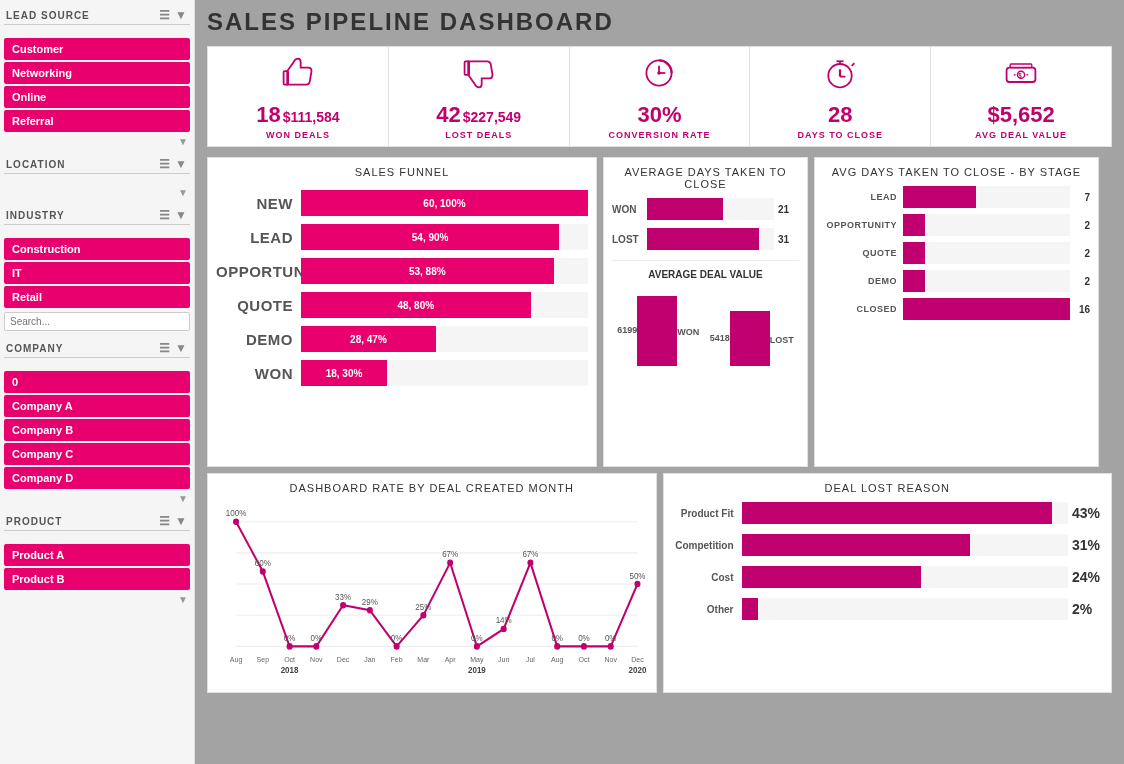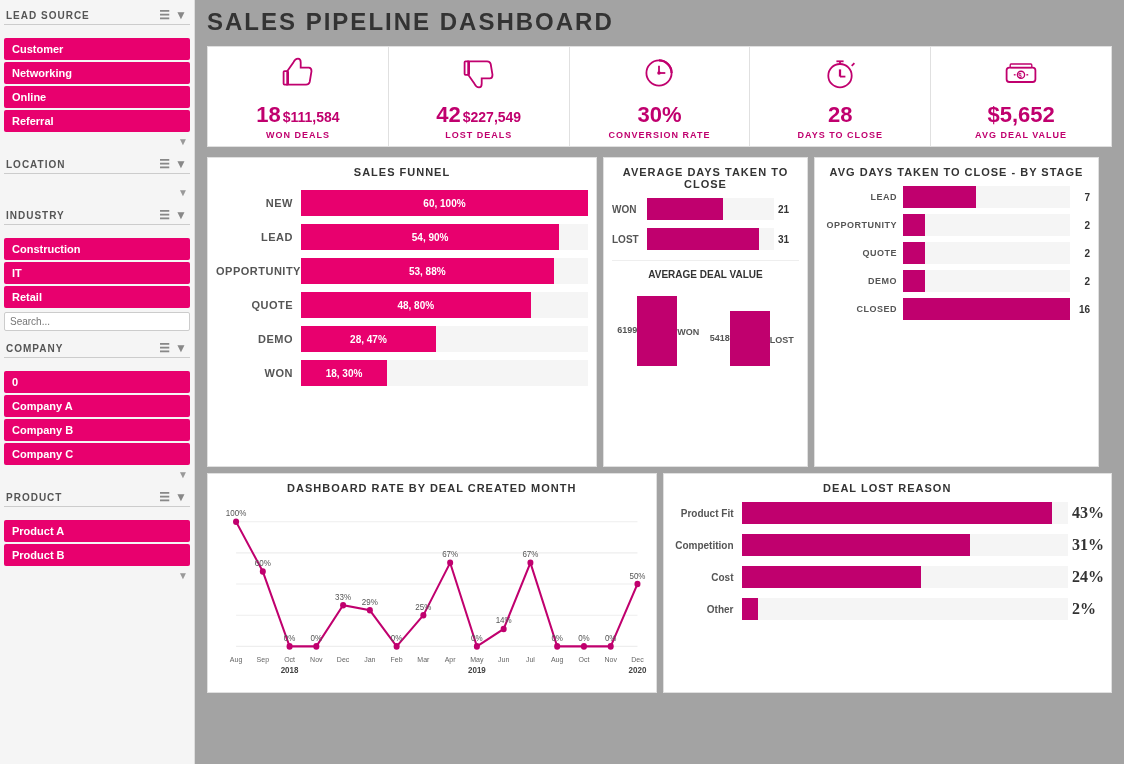--- a/index.html
+++ b/index.html
@@ -105,36 +105,36 @@
     }
     .chart-box {
       border: 1px solid #e0e0e0;
       padding: 8px;
       background: white;
       min-height: 310px;
     }
     .chart-title {
       text-align: center;
       font-size: 11px;
-      font-weight: 700;
+      font-weight: 400;
       color: #333;
       letter-spacing: 1px;
       margin-bottom: 8px;
     }
 
     
     .funnel-container { padding: 4px 0; }
     .funnel-row {
       display: flex;
       align-items: center;
       margin-bottom: 8px;
     }
     .funnel-label {
       width: 85px;
-      font-size: 11px;
+      font-size: 15px;
       font-weight: 600;
       color: #555;
       text-align: right;
       padding-right: 8px;
       letter-spacing: 0.5px;
     }
     .funnel-bar-container { flex: 1; position: relative; height: 26px; background: #f5f5f5; }
     .funnel-bar {
       height: 100%;
       background: #e8006e;
@@ -195,21 +195,21 @@
 
     
     .lost-reason-row {
       display: flex;
       align-items: center;
       margin-bottom: 10px;
     }
     .lost-reason-label { width: 70px; font-size: 10px; font-weight: 600; color: #555; text-align: right; padding-right: 8px; }
     .lost-reason-bar-container { flex: 1; height: 22px; background: #f5f5f5; }
     .lost-reason-bar { height: 100%; background: #c0006e; }
-    .lost-reason-pct { width: 35px; font-size: 16px; font-weight: 700; color: #333; padding-left: 4px; font-family: Liberation Serif, serif; }
+    .lost-reason-pct { width: 35px; font-size: 14px; font-weight: 700; color: #333; padding-left: 4px; }
 
     
     #sidebar::-webkit-scrollbar { width: 6px; }
     #sidebar::-webkit-scrollbar-thumb { background: #ccc; border-radius: 3px; }
 
     .kpi-icon-svg { width: 36px; height: 36px; }
   </style>
 </head>
 <body>
 
@@ -269,20 +269,21 @@
       <div class="filter-header-icons">
         <span>☰</span>
         <span>▼</span>
       </div>
     </div>
     <div class="filter-scroll-container">
       <div class="filter-item">0</div>
       <div class="filter-item">Company A</div>
       <div class="filter-item">Company B</div>
       <div class="filter-item">Company C</div>
+      <div class="filter-item">Company D</div>
     </div>
     <div class="scroll-btn">
         <span class="scroll-arrow">▼</span>
       </div>
   </div>
 
   <div class="filter-section">
     <div class="filter-header">
       <span>PRODUCT</span>
       <div class="filter-header-icons">

